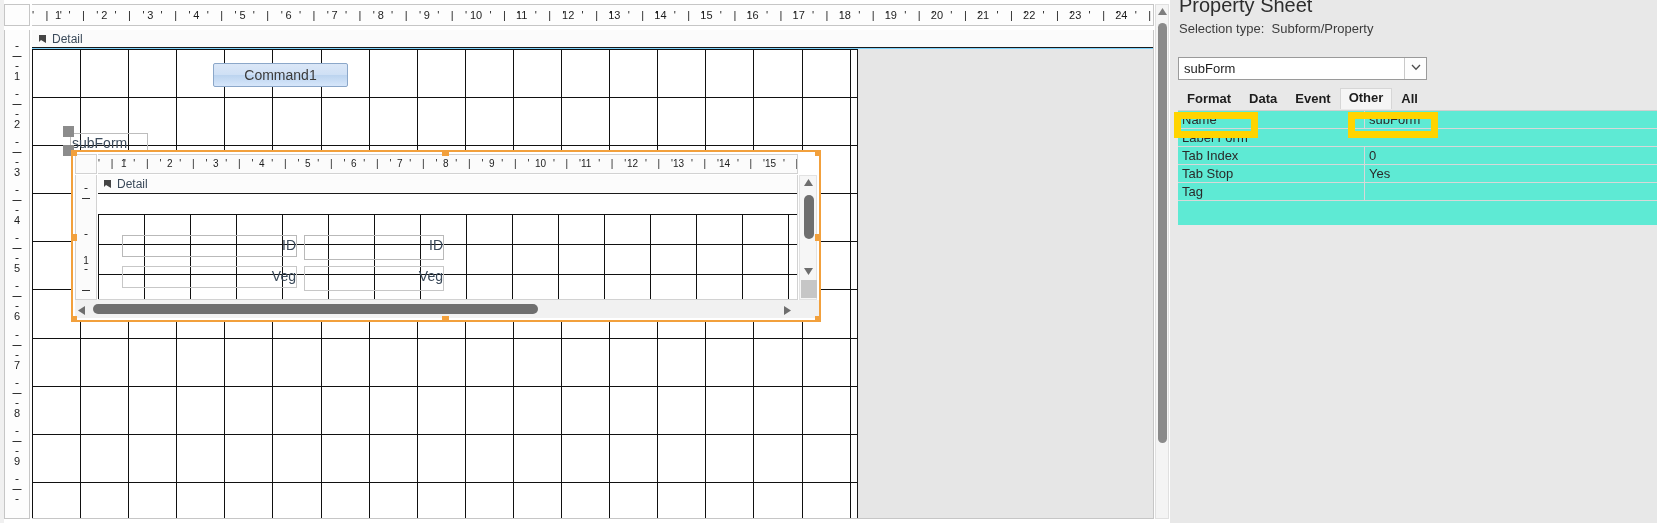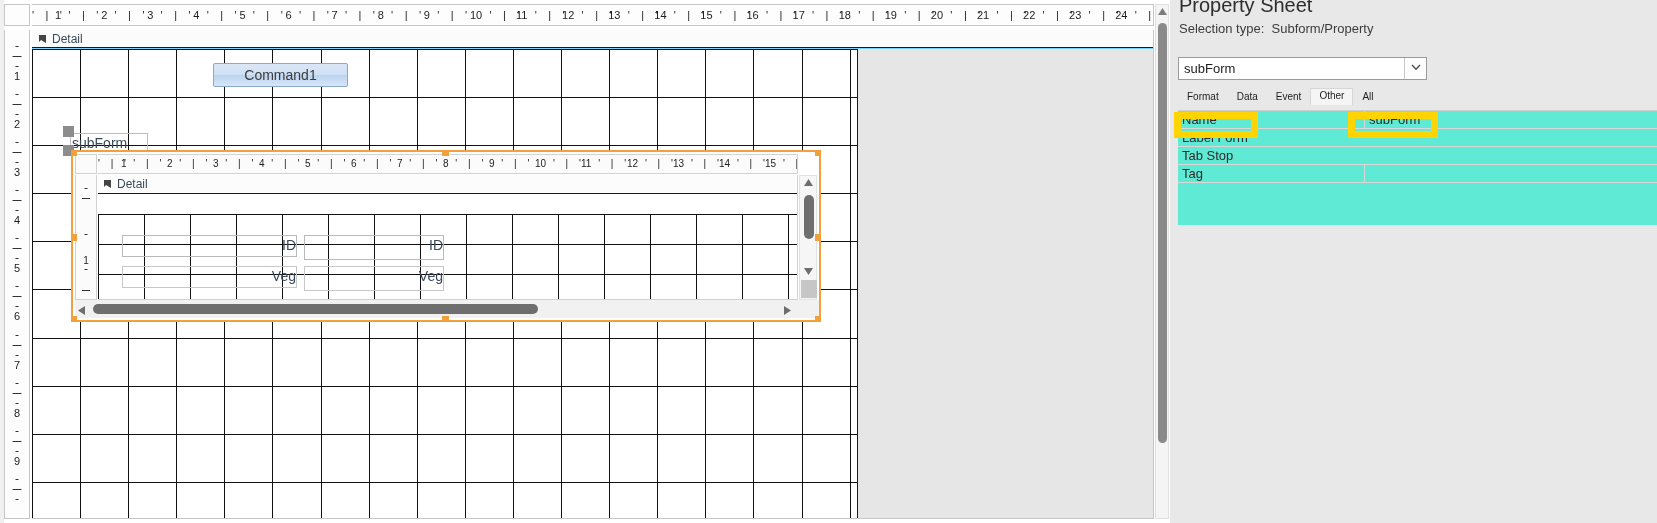--- a/index.html
+++ b/index.html
@@ -319,21 +319,22 @@
     position: absolute; right: 0; top: 0;
     width: 22px; height: 21px;
     border-left: 1px solid #c9c9c9;
     background: #fdfdfd;
     text-align: center; line-height: 20px;
     font-size: 10px; color: #4d4d4d;
   }
   .ps-tabs {
     position: absolute; left: 8px; top: 89px;
     width: 479px; height: 20px;
-    font-size: 10px;
+    font-size: 13px;
+    font-weight: bold;
   }
   .ps-tab {
     display: inline-block;
     padding: 2px 9px 3px 9px;
     color: #1d1d1d;
     background: #e8e8e8;
   }
   .ps-tab.active {
     background: #f5f5f5;
     border: 1px solid #d6d6d6;
@@ -581,21 +582,26 @@
 
     <div class="ps-grid" id="psgrid">
         <div class="ps-row">
           <span class="k">Name</span>
           <span class="v">subForm</span>
         </div>
         <div class="ps-row">
           <span class="k">Label Form</span>
         </div>
         <div class="ps-row">
+          <span class="k">Tab Index</span>
+          <span class="v">0</span>
+        </div>
+        <div class="ps-row">
           <span class="k">Tab Stop</span>
+          <span class="v">Yes</span>
         </div>
         <div class="ps-row">
           <span class="k">Tag</span>
           <span class="v"></span>
         </div>
       </div>
 
     <div class="hl" style="left:4px; top:112px; width:84px; height:26px;"></div>
     <div class="hl" style="left:178px; top:112px; width:90px; height:26px;"></div>
   </div>

